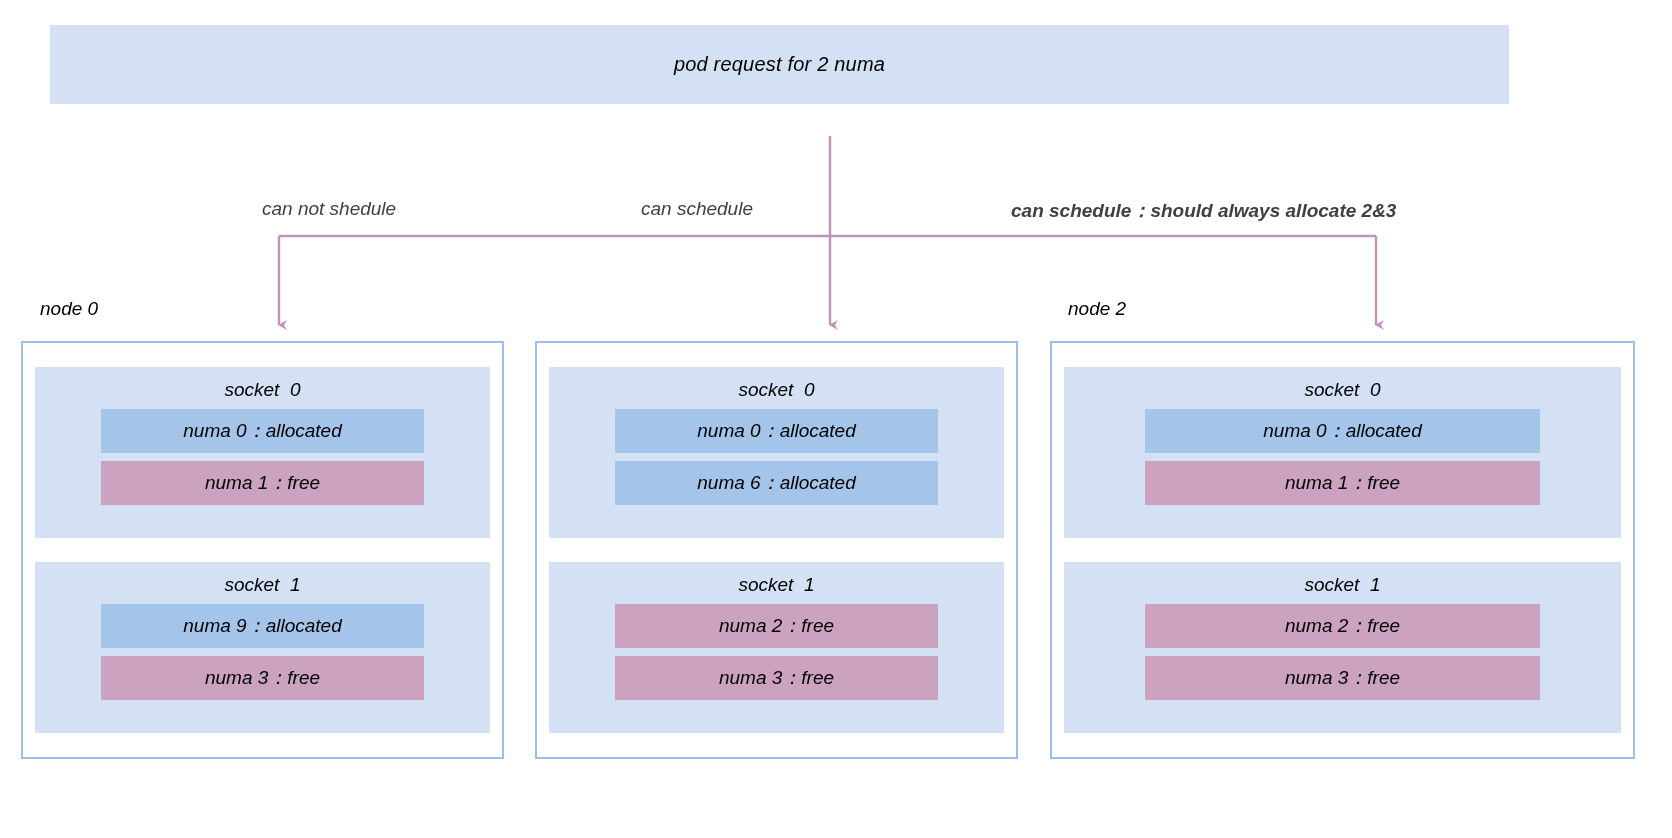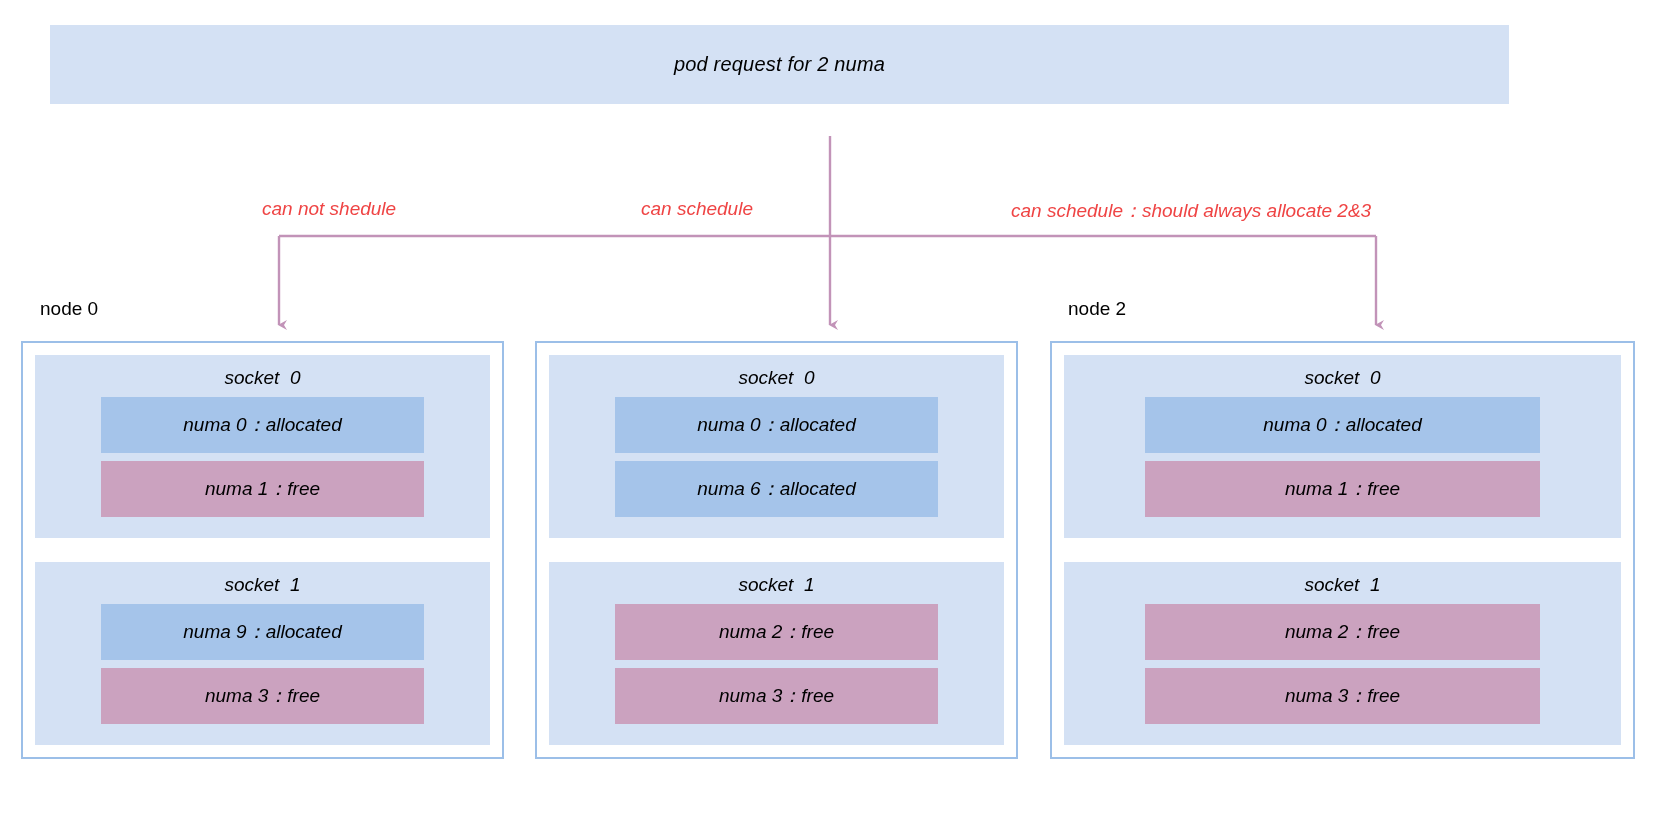--- a/index.html
+++ b/index.html
@@ -50,44 +50,45 @@
     font-size: 20px;
     color: #000000;
     letter-spacing: .2px;
   }
 
   
   .edge-label {
     position: absolute;
     font-style: italic;
     font-size: 19px;
-    color: #ef4444;
+    color: #404040;
     white-space: nowrap;
   }
   .edge-label.e0 { left: 262px; top: 198px; }
   .edge-label.e1 { left: 641px; top: 198px; }
-  .edge-label.e2 { left: 1011px; top: 198px; }
+  .edge-label.e2 { left: 1011px; top: 198px; font-weight: bold; }
 
   
   .node-caption {
     position: absolute;
+    font-style: italic;
     font-size: 19px;
     color: #000000;
     white-space: nowrap;
   }
 
   
   .node-box {
     position: absolute;
     top: 341px;
     height: 418px;
     border: 2px solid #9cbfe8;
     background: #ffffff;
     box-sizing: border-box;
-    padding: 12px 12px;
+    padding: 24px 12px;
     display: flex;
     flex-direction: column;
     gap: 24px;
   }
 
   
   .socket {
     background: #d4e1f4;
     box-sizing: border-box;
     padding: 8px 0 12px 0;
@@ -108,21 +109,21 @@
   
   .numa-list {
     width: 100%;
     display: flex;
     flex-direction: column;
     align-items: center;
     gap: 8px;
   }
   .numa {
     width: 71%;
-    height: 56px;
+    height: 44px;
     display: flex;
     align-items: center;
     justify-content: center;
     font-style: italic;
     font-size: 19px;
     color: #000000;
     white-space: pre;
     box-sizing: border-box;
   }
   .numa.allocated { background: #a5c4ea; }

